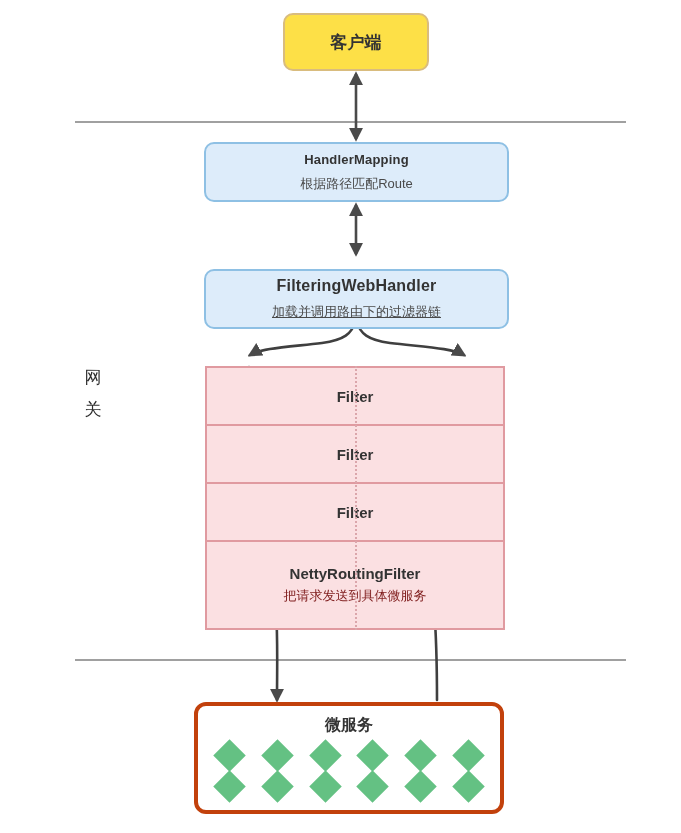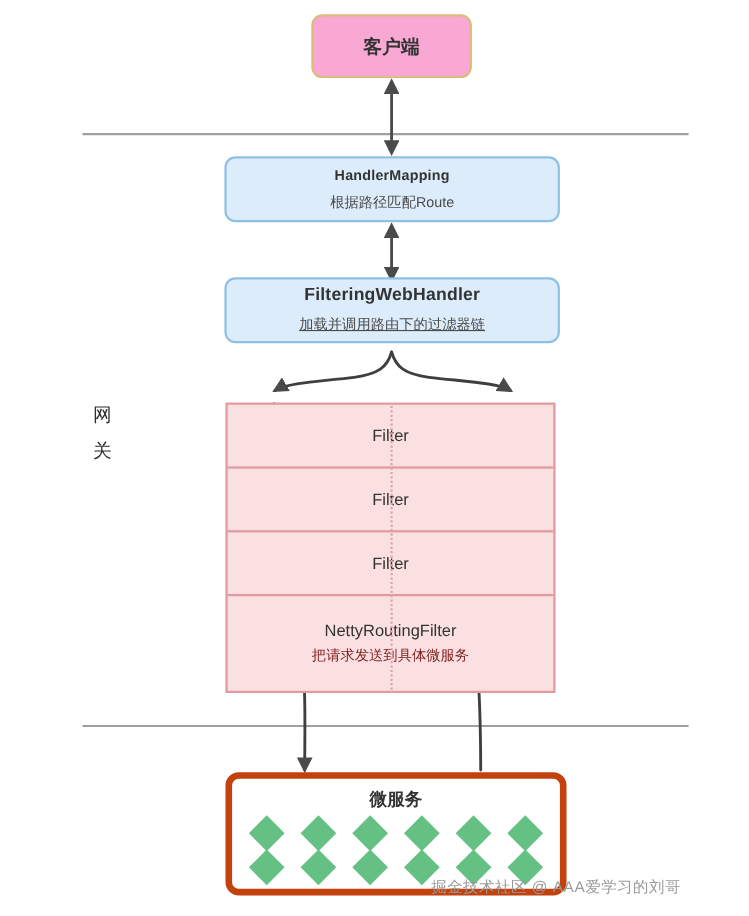--- a/index.html
+++ b/index.html
@@ -37,39 +37,39 @@
     color: #333333;
   }
   .node .sub {
     color: #4a4a4a;
     margin-top: 8px;
   }
 
   
   #client-node {
     left: 283px; top: 13px; width: 146px; height: 58px;
-    background: #f9a8d4;
+    background: #fde047;
     border: 2px solid #d9bc7e;
     border-radius: 10px;
   }
   #client-node .title { font-size: 17px; }
 
   
   #handler-mapping-node {
     left: 204px; top: 142px; width: 305px; height: 60px;
     background: #ddecfa;
     border: 2px solid #8ec0e4;
     border-radius: 10px;
   }
   #handler-mapping-node .title { font-size: 13px; }
   #handler-mapping-node .sub { font-size: 13px; }
 
   
   #filtering-web-handler-node {
-    left: 204px; top: 252px; width: 305px; height: 60px;
+    left: 204px; top: 269px; width: 305px; height: 60px;
     background: #ddecfa;
     border: 2px solid #8ec0e4;
     border-radius: 10px;
   }
   #filtering-web-handler-node .title { font-size: 16px; }
   #filtering-web-handler-node .sub { font-size: 13px; text-decoration: underline; }
 
   
   #filter-stack {
     position: absolute;
@@ -83,21 +83,21 @@
     width: 100%;
     border-bottom: 2px solid #e09aa0;
     display: flex;
     flex-direction: column;
     align-items: center;
     justify-content: center;
     text-align: center;
   }
   .filter-row:last-child { border-bottom: none; }
   .filter-row .title {
-    font-weight: normal;
+    font-weight: bold;
     font-size: 15px;
     color: #333333;
   }
   .filter-row .sub {
     font-size: 13px;
     color: #7f1d1d;
     margin-top: 5px;
   }
   #filter-row-0, #filter-row-1, #filter-row-2 { height: 58px; }
   #filter-row-3 { height: 86px; }
@@ -106,23 +106,23 @@
   #filter-center-dotted {
     position: absolute;
     left: 355px; top: 366px;
     width: 0; height: 264px;
     border-left: 2px dotted #dba6ab;
   }
 
   
   #microservice-node {
     position: absolute;
-    left: 205px; top: 702px;
+    left: 194px; top: 702px;
     width: 310px; height: 112px;
-    border: 6px solid #c2410c;
+    border: 4px solid #c2410c;
     border-radius: 12px;
     background: #ffffff;
   }
   #microservice-node .title {
     position: absolute;
     left: 0; right: 0; top: 9px;
     text-align: center;
     font-size: 16px;
     font-weight: bold;
     color: #333333;
@@ -253,15 +253,14 @@
         <span class="diamond"></span>
         <span class="diamond"></span>
         <span class="diamond"></span>
         <span class="diamond"></span>
         <span class="diamond"></span>
         <span class="diamond"></span>
       </div>
     </div>
   </div>
 
-  <div id="watermark">掘金技术社区 @ AAA爱学习的刘哥</div>
 
 </div>
 
 </body></html>

